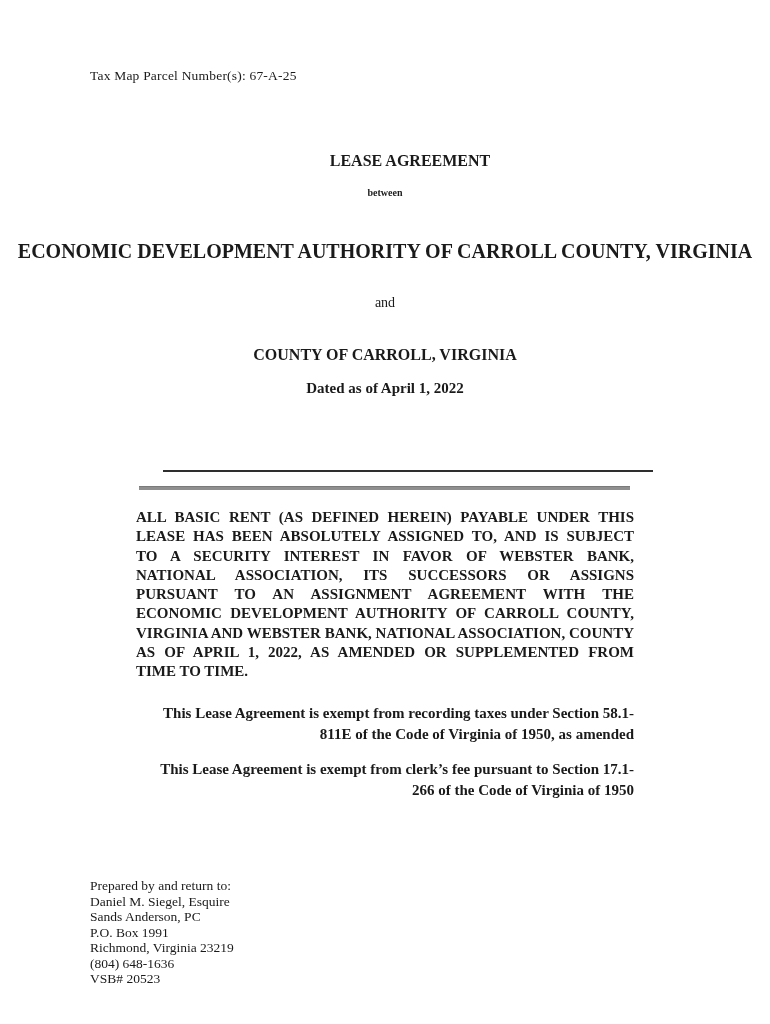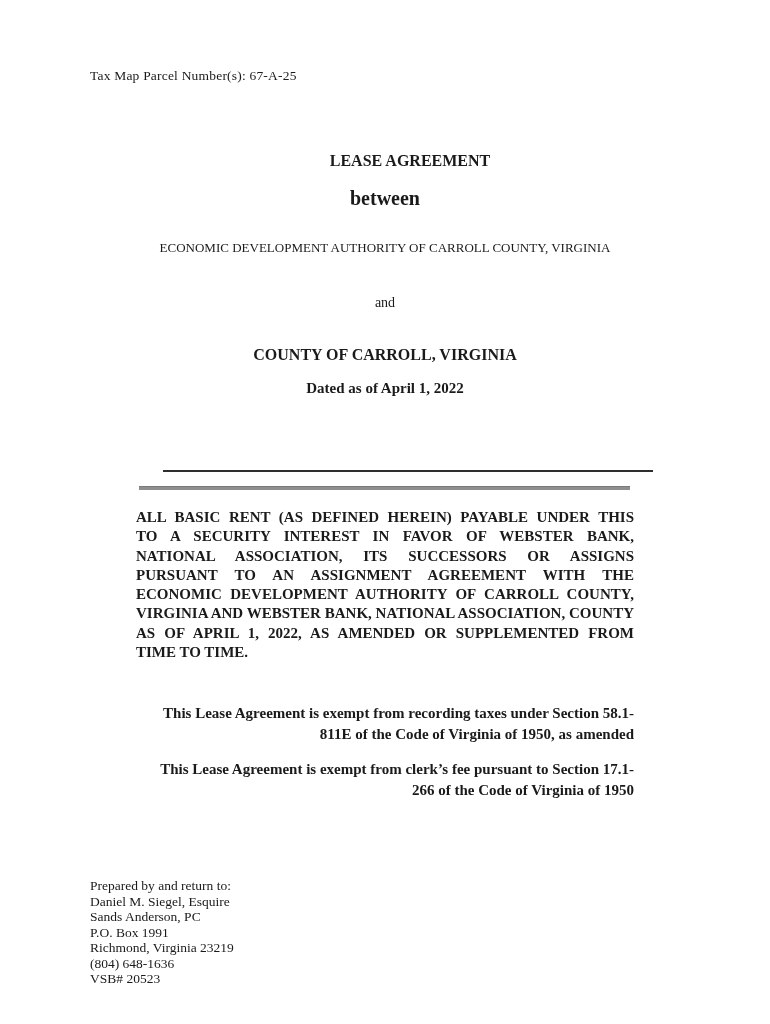--- a/index.html
+++ b/index.html
@@ -25,22 +25,22 @@
     font-size: 13.5px;
     letter-spacing: 0.2px;
   }
 
   .center-line {
     left: 0;
     width: 770px;
     text-align: center;
   }
   .h-title   { top: 128px; font-size: 16px; font-weight: bold; padding-left: 25px; }
-  .h-between { top: 163px; font-size: 20px; font-weight: bold; }
-  .h-lessor  { top: 216px; font-size: 13px; font-weight: normal; }
+  .h-between { top: 163px; font-size: 10px; font-weight: bold; }
+  .h-lessor  { top: 216px; font-size: 20px; font-weight: bold; }
   .h-and     { top: 271px; font-size: 14px; font-weight: normal; }
   .h-lessee  { top: 322px; font-size: 16px; font-weight: bold; }
   .h-dated   { top: 356px; font-size: 15px; font-weight: bold; }
 
   .rule-top {
     top: 446px;
     left: 163px;
     width: 490px;
     height: 2px;
     background: #2e2e2e;
@@ -108,20 +108,21 @@
   <div class="abs center-line h-and">and</div>
 
   <div class="abs center-line h-dated">Dated as of April 1, 2022</div>
 
   <div class="abs rule-top"></div>
 
   <div class="abs rule-bottom"></div>
 
   <div class="abs notice">
     <div class="notice-line">ALL BASIC RENT (AS DEFINED HEREIN) PAYABLE UNDER THIS</div>
+    <div class="notice-line">LEASE HAS BEEN ABSOLUTELY ASSIGNED TO, AND IS SUBJECT</div>
     <div class="notice-line">TO A SECURITY INTEREST IN FAVOR OF WEBSTER BANK,</div>
     <div class="notice-line">NATIONAL ASSOCIATION, ITS SUCCESSORS OR ASSIGNS</div>
     <div class="notice-line">PURSUANT TO AN ASSIGNMENT AGREEMENT WITH THE</div>
     <div class="notice-line">ECONOMIC DEVELOPMENT AUTHORITY OF CARROLL COUNTY,</div>
     <div class="notice-line">VIRGINIA AND WEBSTER BANK, NATIONAL ASSOCIATION, COUNTY</div>
     <div class="notice-line">AS OF APRIL 1, 2022, AS AMENDED OR SUPPLEMENTED FROM</div>
     <div class="notice-line last">TIME TO TIME.</div>
   </div>
 
   <div class="abs exemption ex-recording">

